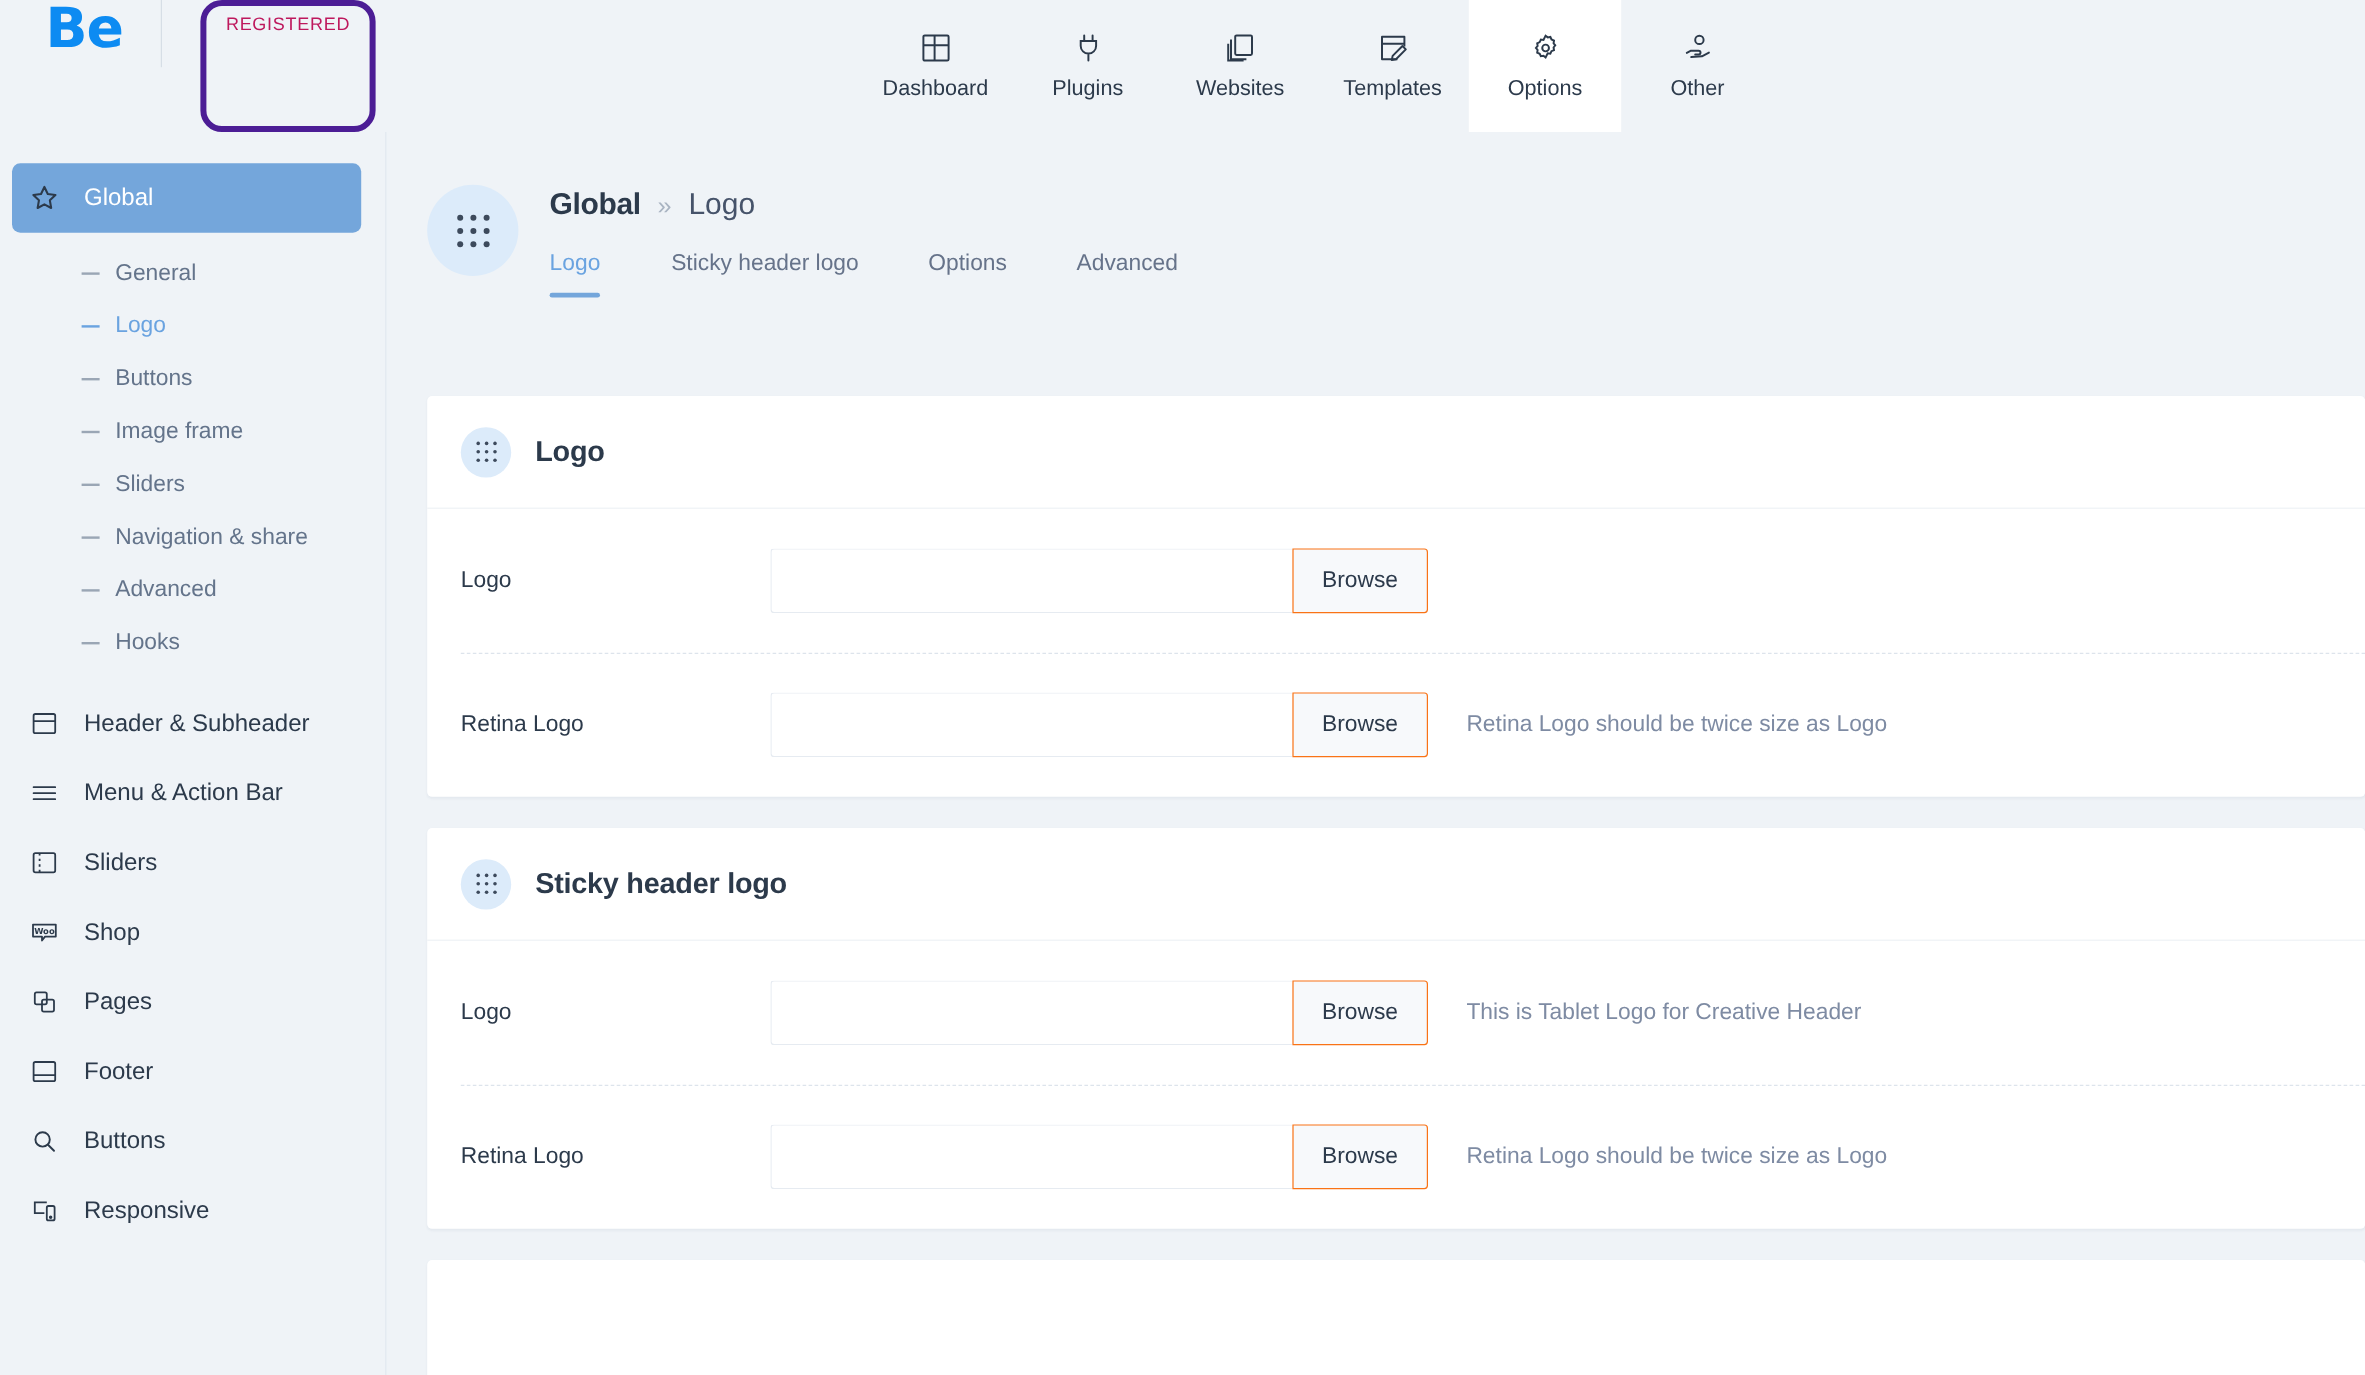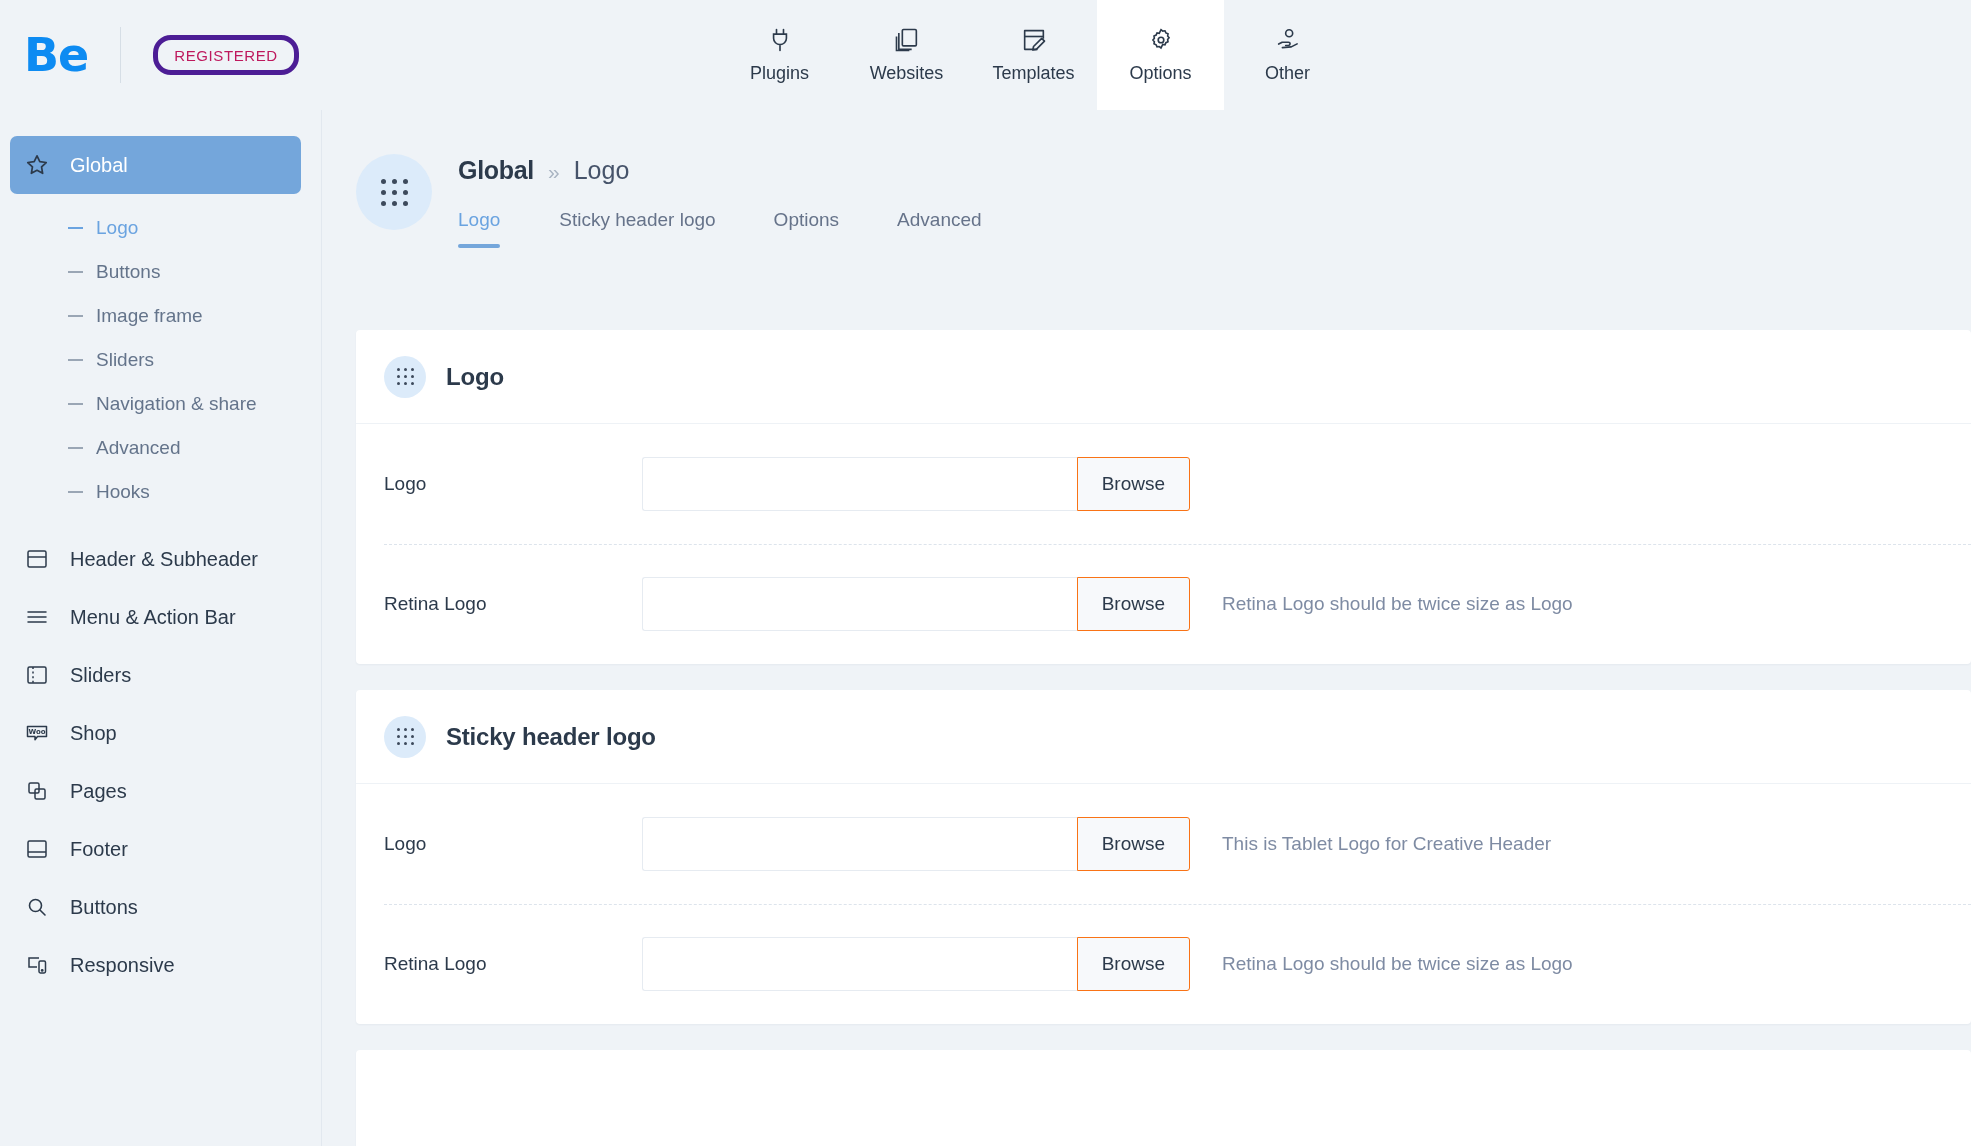--- a/index.html
+++ b/index.html
@@ -14,22 +14,22 @@
 
   
   .topbar {
     position: relative;
     height: 110px;
     display: flex;
     align-items: stretch;
     background: #eff3f7;
   }
   .brand {
-    display: flex; align-items: center;
-    padding-left: 24px;
+    display: flex; 
+    padding-left: 38px;
     gap: 32px;
   }
   .logo-be {
     font-size: 46px;
     font-weight: bold;
     letter-spacing: -1px;
     color: #0d8bf2;
     line-height: 1;
     font-family: "DejaVu Sans", sans-serif;
   }
@@ -227,20 +227,29 @@
 <body>
 
 <div class="topbar">
   <div class="brand">
     <div class="logo-be">Be</div>
     <div class="brand-sep"></div>
     <div class="registered">REGISTERED</div>
   </div>
 
   <nav class="nav">
+    <div class="nav-item">
+      <span class="nav-icon">
+        <svg width="28" height="28" viewBox="0 0 24 24" fill="none" stroke="#2c3a4b" stroke-width="1.4">
+          <rect x="3" y="3" width="18" height="18" rx="1"></rect>
+            <path d="M3 10h18M11 3v18"></path>
+        </svg>
+      </span>
+      <span class="nav-label">Dashboard</span>
+    </div>
 
     <div class="nav-item">
       <span class="nav-icon">
         <svg width="28" height="28" viewBox="0 0 24 24" fill="none" stroke="#2c3a4b" stroke-width="1.4" stroke-linecap="round">
           <path d="M9 3v4M15 3v4M6.5 7h11v3.5a5.5 5.5 0 0 1-11 0V7zM12 16v5"></path>
         </svg>
       </span>
       <span class="nav-label">Plugins</span>
     </div>
 
@@ -296,20 +305,24 @@
     <div class="side-main active">
       <span class="ic">
         <svg width="26" height="26" viewBox="0 0 24 24" fill="none" stroke="#2c3a4b" stroke-width="1.6" stroke-linejoin="round">
           <path d="M12 3.5l2.6 5.4 5.9.8-4.3 4.1 1 5.9-5.2-2.8-5.2 2.8 1-5.9L3.5 9.7l5.9-.8z"></path>
         </svg>
       </span>
       <span>Global</span>
     </div>
 
     <div class="sub-list">
+      <div class="sub-item">
+        <span class="dash"></span>
+        <span>General</span>
+      </div>
       <div class="sub-item active">
         <span class="dash"></span>
         <span>Logo</span>
       </div>
       <div class="sub-item">
         <span class="dash"></span>
         <span>Buttons</span>
       </div>
       <div class="sub-item">
         <span class="dash"></span>

